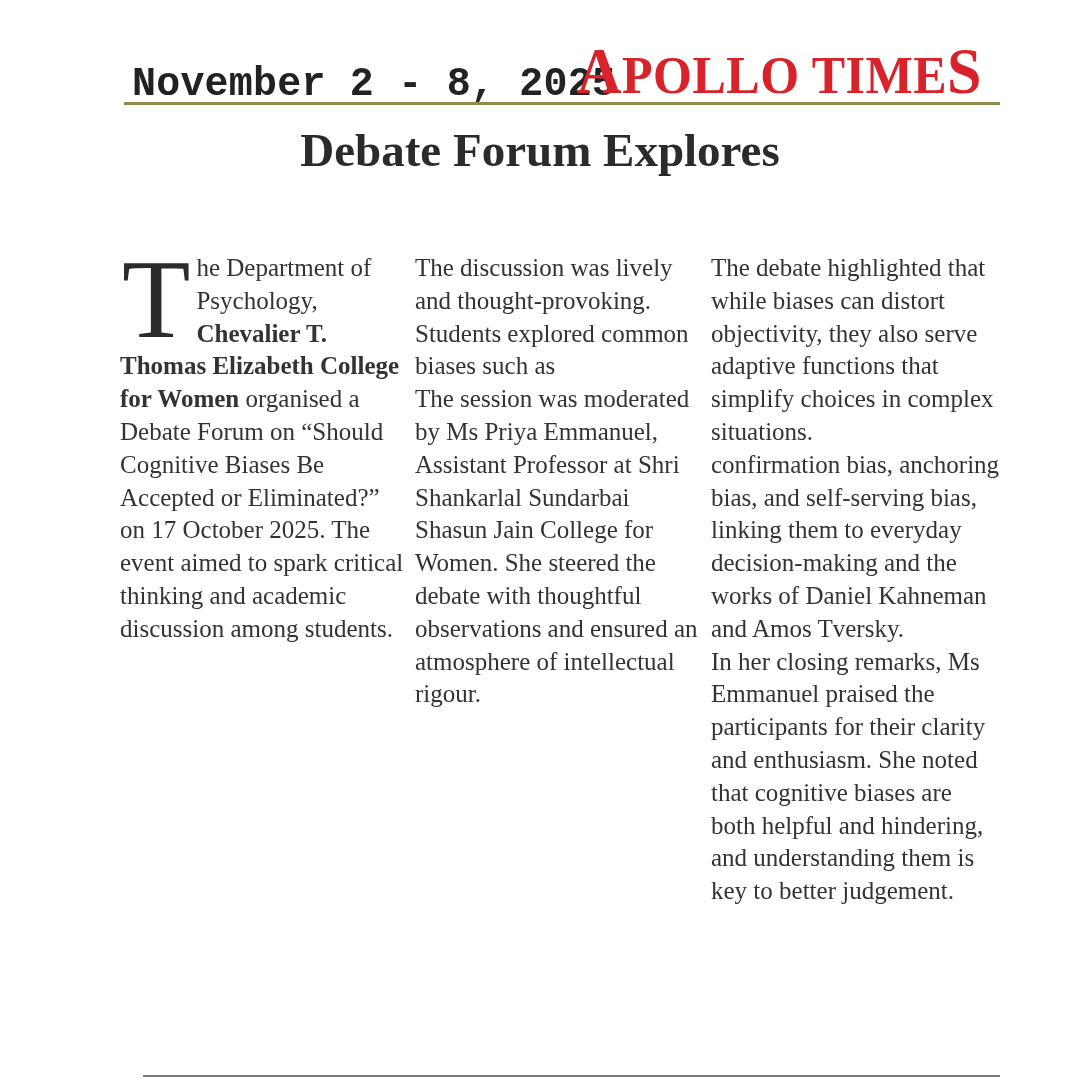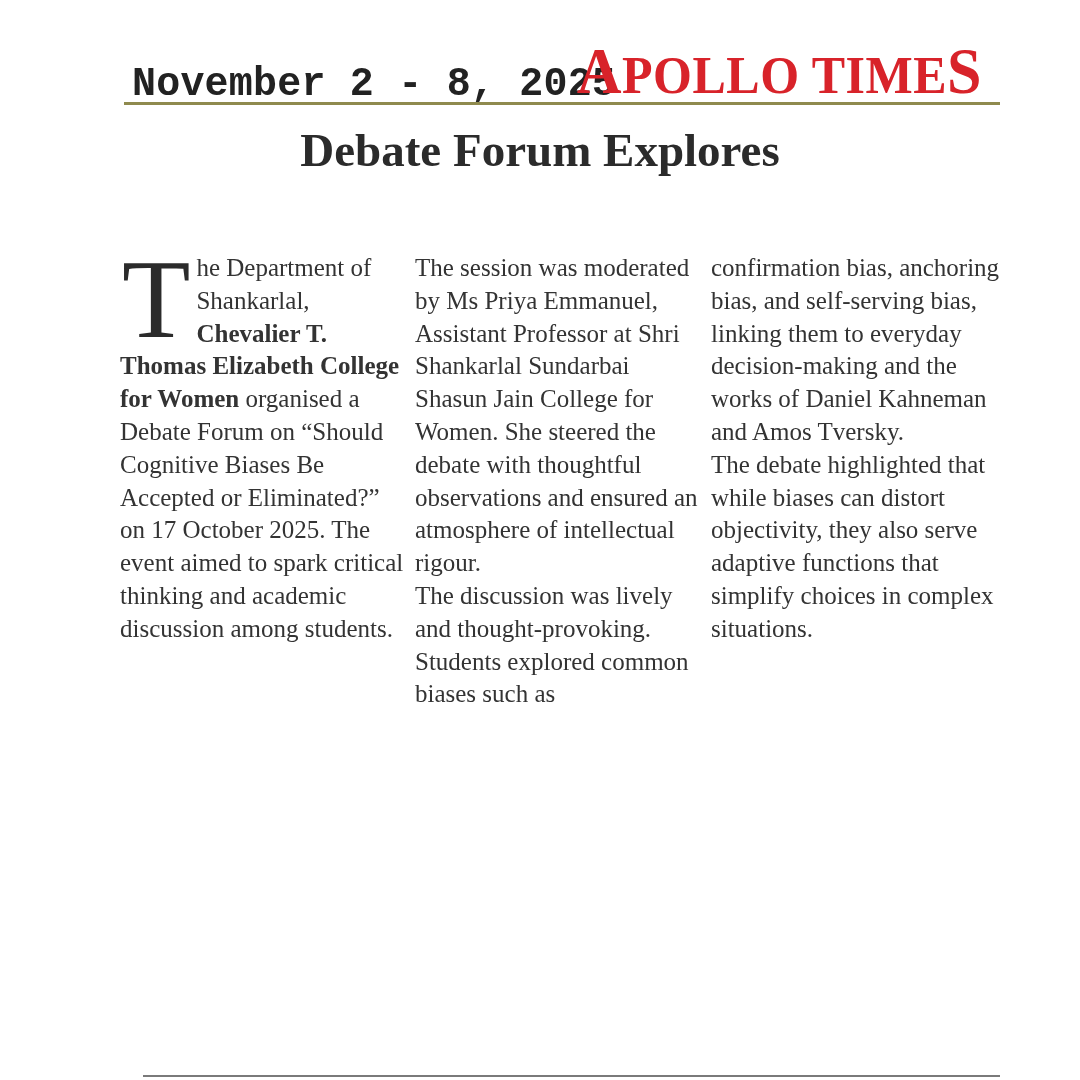--- a/index.html
+++ b/index.html
@@ -48,25 +48,26 @@
   <div class="brand"><span class="big">A</span><span>POLLO TIME</span><span class="big">S</span></div>
 </div>
 <div class="rule-top"></div>
 
 <h1 class="headline" style="margin:0;">
   <span>Debate Forum Explores</span><br>
 </h1>
 
 <div class="columns">
   <div class="col c1">
-    <p><span class="dropcap">T</span><span>he Department of Shankarlal, </span><span class="bold">Chevalier T. Thomas Elizabeth College for Women</span><span> organised a Debate Forum on “Should Cognitive Biases Be Accepted or Eliminated?” on 17 October 2025. The event aimed to spark critical thinking and academic discussion among students.</span></p>
+    <p><span class="dropcap">T</span><span>he Department of Psychology, </span><span class="bold">Chevalier T. Thomas Elizabeth College for Women</span><span> organised a Debate Forum on “Should Cognitive Biases Be Accepted or Eliminated?” on 17 October 2025. The event aimed to spark critical thinking and academic discussion among students.</span></p>
   </div>
   <div class="col c2">
+    <p>The discussion was lively and thought-provoking. Students explored common biases such as</p>
     <p>The session was moderated by Ms Priya Emmanuel, Assistant Professor at Shri Shankarlal Sundarbai Shasun Jain College for Women. She steered the debate with thoughtful observations and ensured an atmosphere of intellectual rigour.</p>
-    <p>The discussion was lively and thought-provoking. Students explored common biases such as</p>
   </div>
   <div class="col c3">
+    <p>The debate highlighted that while biases can distort objectivity, they also serve adaptive functions that simplify choices in complex situations.</p>
     <p>confirmation bias, anchoring bias, and self-serving bias, linking them to everyday decision-making and the works of Daniel Kahneman and Amos Tversky.</p>
-    <p>The debate highlighted that while biases can distort objectivity, they also serve adaptive functions that simplify choices in complex situations.</p>
+    <p>In her closing remarks, Ms Emmanuel praised the participants for their clarity and enthusiasm. She noted that cognitive biases are both helpful and hindering, and understanding them is key to better judgement.</p>
   </div>
 </div>
 
 <div class="rule-bottom"></div>
 
 </body></html>

